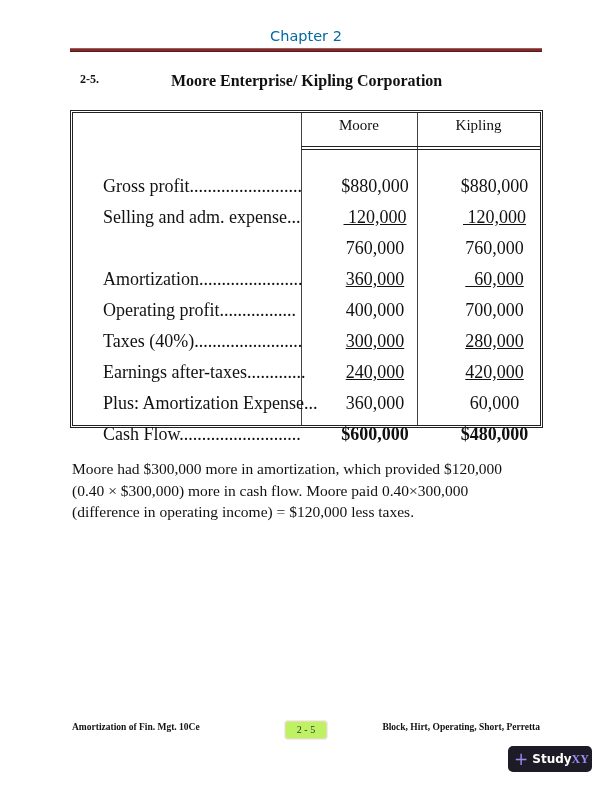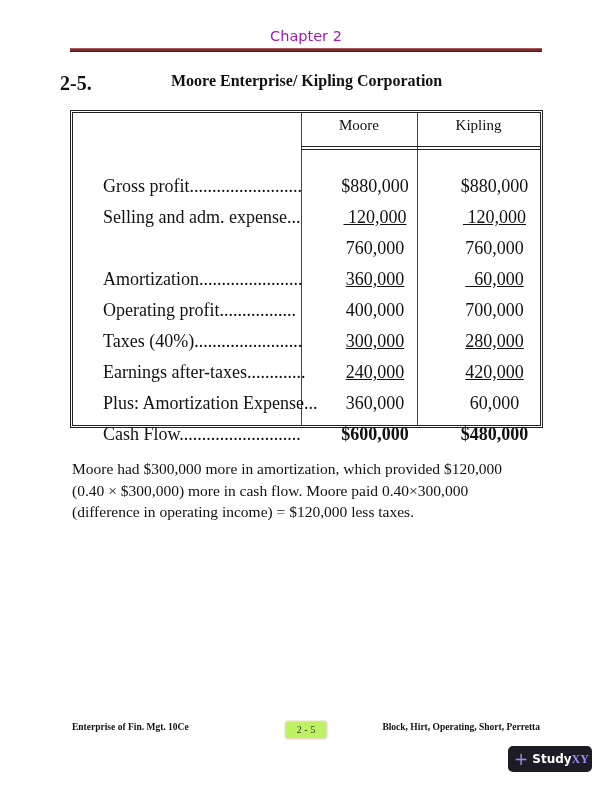--- a/index.html
+++ b/index.html
@@ -1,19 +1,19 @@
 <!DOCTYPE html>
 <html><head>
 <meta charset="utf-8">
 <style>
   html, body { margin: 0; padding: 0; background: #ffffff; }
   body { width: 612px; height: 792px; position: relative; overflow: hidden; font-family: "Liberation Serif", serif; color: #111; }
-  .chapter { position: absolute; top: 28px; left: 0; width: 612px; text-align: center; font-family: "DejaVu Sans", sans-serif; font-size: 14.5px; color: #a21caf; }
+  .chapter { position: absolute; top: 28px; left: 0; width: 612px; text-align: center; font-family: "DejaVu Sans", sans-serif; font-size: 14.5px; color: #0369a1; }
   .rule { position: absolute; left: 70px; width: 472px; top: 48px; height: 4px; background: #7a2a2a; border-top: 1px solid #a65a5a; border-bottom: 1px solid #5a1a1a; box-sizing: border-box; }
-  .problem-num { position: absolute; top: 72px; left: 60px; font-weight: bold; font-size: 20px; }
+  .problem-num { position: absolute; top: 72px; left: 80px; font-weight: bold; font-size: 12px; }
   .problem-title { position: absolute; top: 72px; left: 171px; font-weight: bold; font-size: 16px; }
 
   .table-outer { position: absolute; left: 70px; top: 110px; width: 473px; height: 318px; border: 3px double #222; box-sizing: border-box; padding-left: 28px; }
   .vline { position: absolute; top: 0; bottom: 0; width: 1px; background: #444; }
   .vline.v1 { left: 228px; }
   .vline.v2 { left: 344px; }
   .header-line { position: absolute; left: 228px; right: 0; top: 33px; height: 4px; border-top: 1px solid #222; border-bottom: 1px solid #222; box-sizing: border-box; }
   .hdr { position: absolute; top: 4px; font-size: 15px; text-align: center; }
   .hdr.moore { left: 228px; width: 116px; }
   .hdr.kipling { left: 344px; width: 123px; }
@@ -96,21 +96,21 @@
     <span class="c2 b">$480,000</span>
   </div>
 </div>
 
 <div class="para">
   <div>Moore had $300,000 more in amortization, which provided $120,000</div>
   <div>(0.40 × $300,000) more in cash flow. Moore paid 0.40×300,000</div>
   <div>(difference in operating income) = $120,000 less taxes.</div>
 </div>
 
-<div class="footer-left">Enterprise of Fin. Mgt. 10Ce</div>
+<div class="footer-left">Amortization of Fin. Mgt. 10Ce</div>
 <div class="page-badge">2 - 5</div>
 <div class="footer-right">Block, Hirt, Operating, Short, Perretta</div>
 
 <div class="studyxy">
   <span class="plus">+</span>
   <span>Study</span>
     <span class="xy">XY</span>
 </div>
 
 </body></html>

